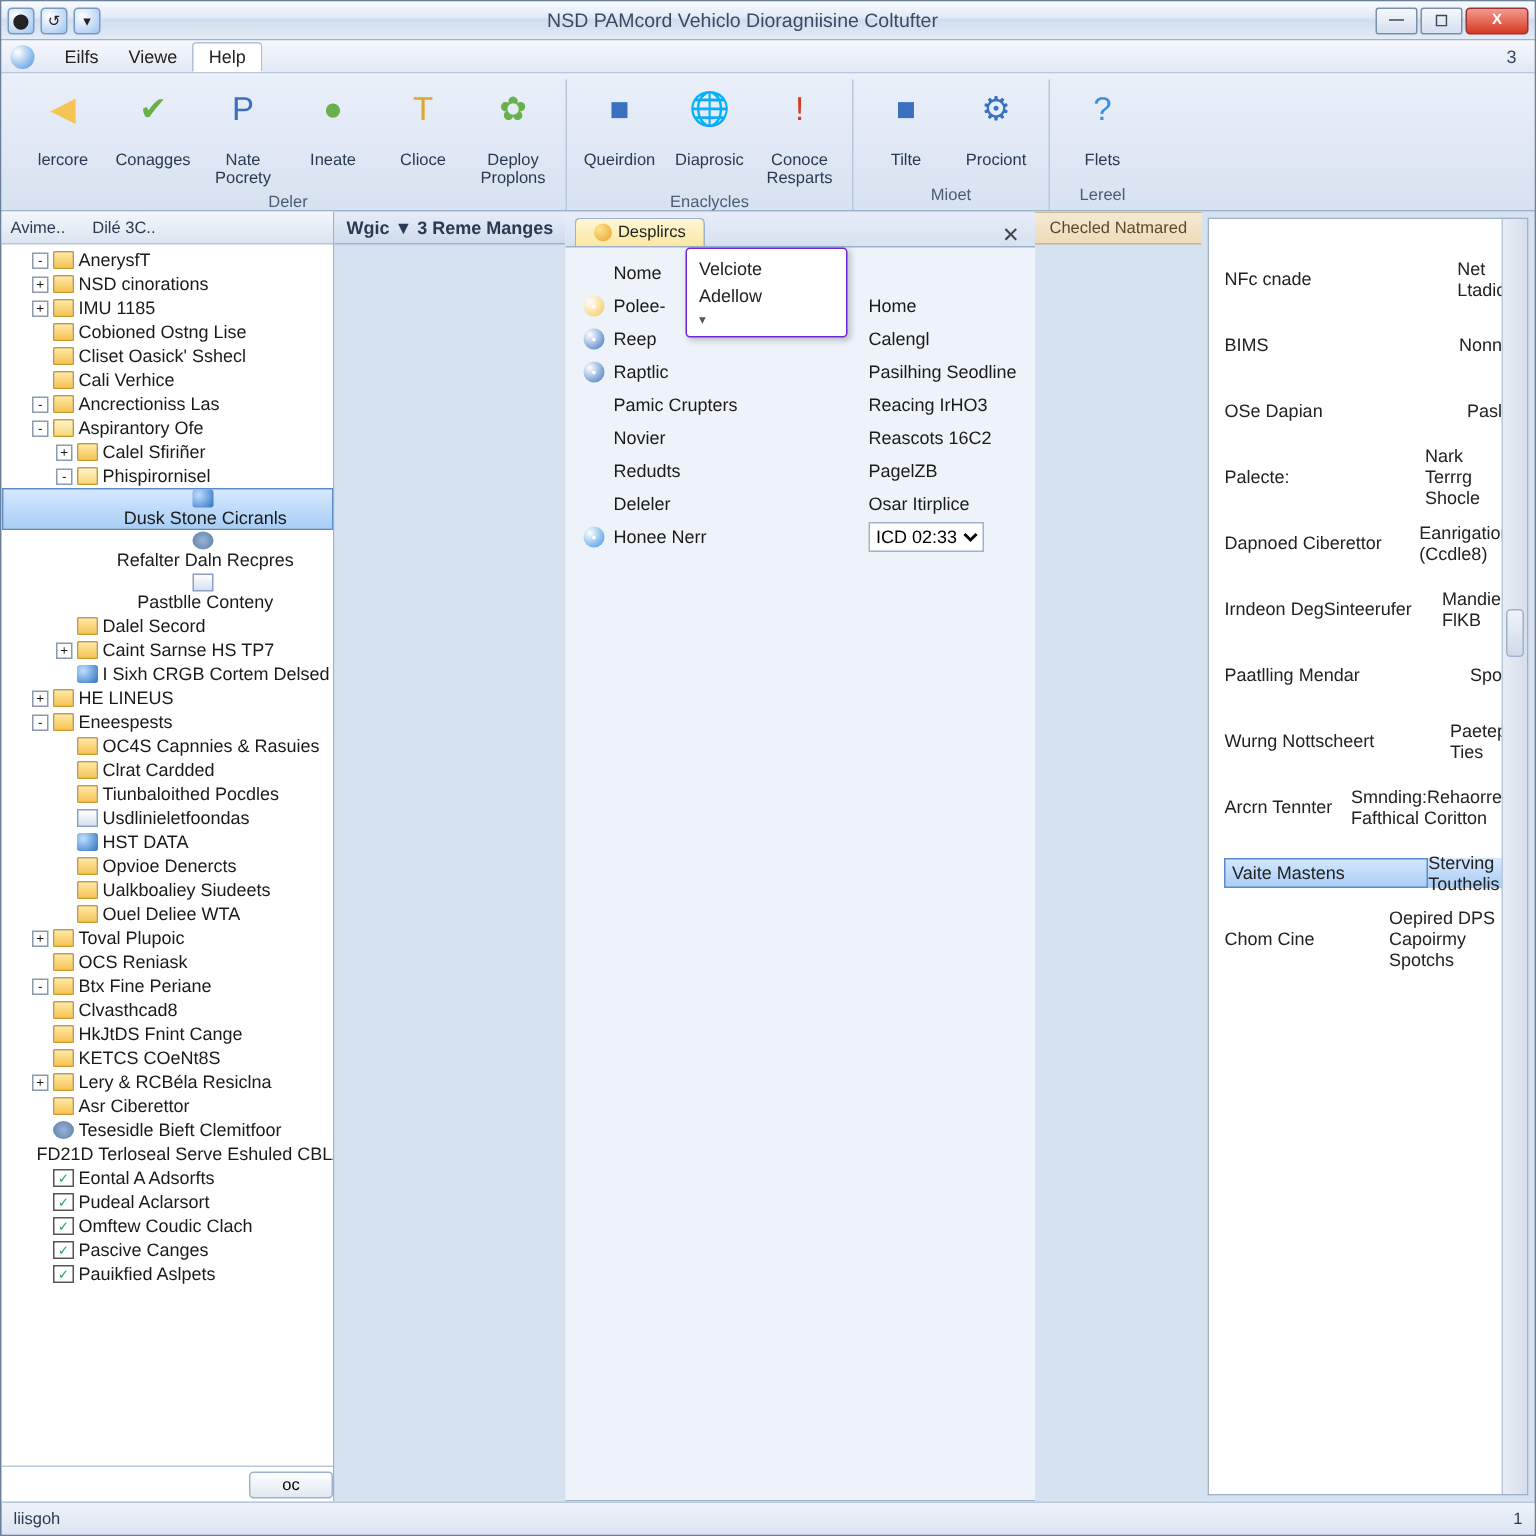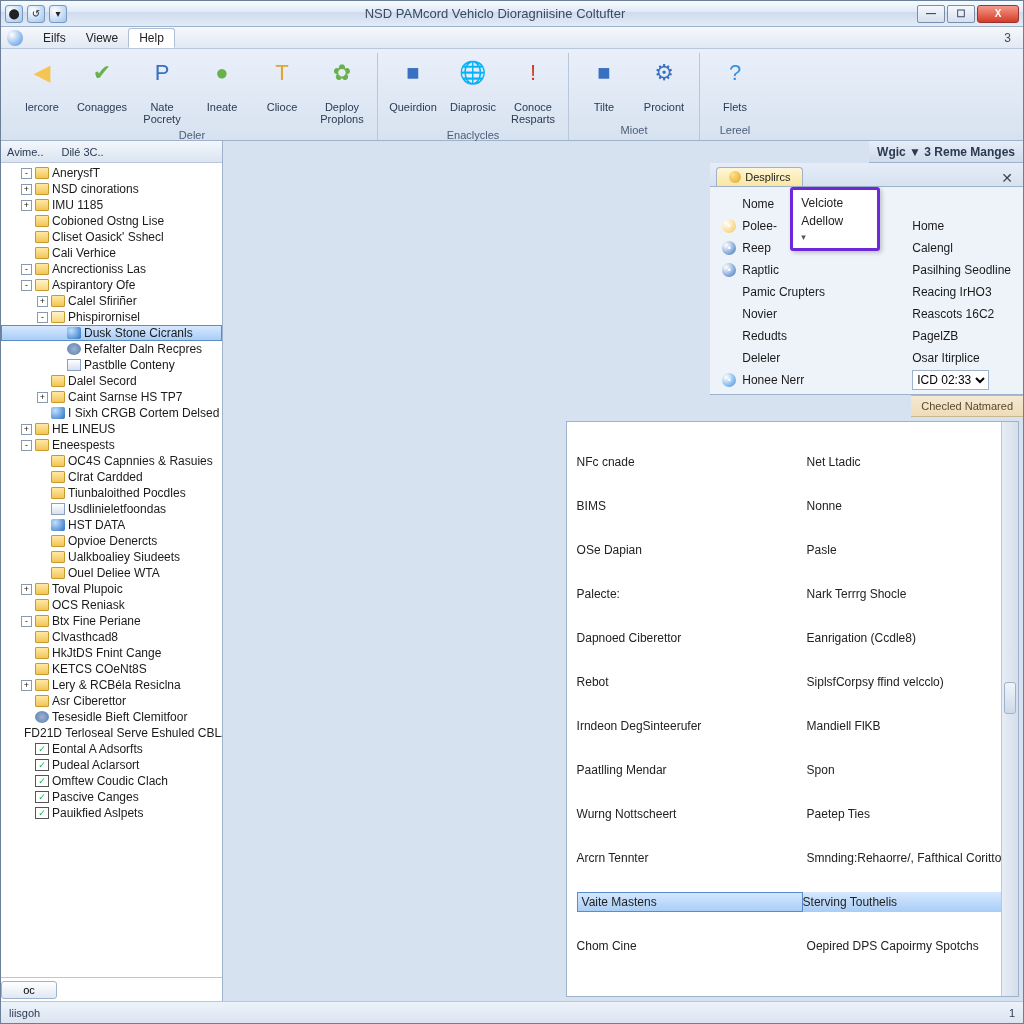--- a/index.html
+++ b/index.html
@@ -135,33 +135,33 @@
   width:14px;height:12px;margin-right:3px;
   display:inline-block;
 }
 .folder{background:linear-gradient(#ffe9a8,#f5c452);border:1px solid #c99a2e;border-radius:1px;}
 .folder-o{background:linear-gradient(#fff3cb,#f9d878);border:1px solid #c99a2e;border-radius:1px;}
 .doc{background:linear-gradient(#fff,#d5e0ef);border:1px solid #8aa0be;}
 .gear{background:radial-gradient(circle,#9ab4d6,#5a7aa5);border-radius:50%;}
 .chk{background:#fff;border:1px solid #555;}
 .chk::after{content:"✓";font-size:9px;color:#2a5;display:block;text-align:center;line-height:10px;}
 .blue{background:radial-gradient(circle at 30% 30%,#bfe0ff,#2a70c0);border-radius:2px;}
-.ind1{padding-left:20px;} .ind2{padding-left:36px;} .ind3{padding-left:52px;}
+.ind1{padding-left:20px;} .ind2{padding-left:36px;} .ind3{padding-left:52px;flex-direction:column;}
 .tree-item.sel{background:linear-gradient(#d6e8ff,#a8cdf5);border:1px solid #5a8cc9;padding:0 1px 0 3px;}
 .tree-item.sel.ind3{padding-left:51px;}
 .sidebar-foot{
   height:24px;border-top:1px solid #b9c7db;
-  display:flex;align-items:center;justify-content:flex-start;
+  display:flex;align-items:center;justify-content:flex-end;padding-left:35px;
 }
 .sidebar-foot button{
   width:56px;height:18px;font-size:11px;
   background:linear-gradient(#fff,#e0e8f3);border:1px solid #9fb2cc;border-radius:3px;
 }
 
-.content { flex:1; display:flex;flex-direction:column; background:#d7e2f0;align-items:flex-end; }
+.content { flex:1; display:flex;flex-direction:row; background:#d7e2f0; }
 .content-head {
   height:22px;background:linear-gradient(#e6edf8,#cfdbeb);
   border-bottom:1px solid #9fb2cc;
   display:flex;align-items:center;padding:0 8px;font-size:12px;
   font-weight:bold;color:#2a3a52;
 }
 .upper {
   background:#eef3fa;
   border-bottom:1px solid #9fb2cc;
   position:relative;
@@ -181,22 +181,22 @@
 .tabstrip .closex{margin-left:auto;padding:0 10px;font-size:14px;color:#444;cursor:default;}
 .proplist{padding:6px 12px 3px 12px;position:relative;border-radius:32px;}
 .prow{display:flex;align-items:center;height:22px;}
 .prow .pico{width:14px;height:14px;margin-right:6px;border-radius:50%;
   display:inline-flex;align-items:center;justify-content:center;font-size:9px;color:#fff;}
 .prow .plabel{width:170px;color:#1a1a1a;}
 .prow .pval{color:#1a1a1a;}
 .prow select{font-size:12px;height:20px;border:1px solid #9fb2cc;background:#fff;}
 
 .popup{
-  position:absolute;left:80px;top:0px;width:90px;
-  background:#fff;border:3px solid #6d28d9;border-radius:3px;
+  position:absolute;left:80px;top:0px;width:108px;
+  background:#fff;border:1px solid #6d28d9;border-radius:3px;
   box-shadow:2px 2px 4px rgba(0,0,0,.2);
   padding:4px 8px;font-size:12px;
 }
 .popup div{padding:2px 0;}
 .popup .ar{font-size:9px;color:#555;}
 
 .midtab{
   height:22px;background:linear-gradient(#f5e9d4,#eedcb9);
   border-top:1px solid #c9b88f;border-bottom:1px solid #c9b88f;
   display:flex;align-items:center;padding:0 10px;font-size:11px;color:#5a4a2a;
@@ -625,24 +625,20 @@
             </div>
             <div class="lrow">
               <span class="c1">Palecte:</span>
               <span>Nark Terrrg Shocle</span>
             </div>
             <div class="lrow">
               <span class="c1">Dapnoed Ciberettor</span>
               <span>Eanrigation (Ccdle8)</span>
             </div>
             <div class="lrow">
-              <span class="c1">Rebot</span>
-              <span>SiplsfCorpsy ffind velcclo)</span>
-            </div>
-            <div class="lrow">
               <span class="c1">Irndeon DegSinteerufer</span>
               <span>Mandiell FlKB</span>
             </div>
             <div class="lrow">
               <span class="c1">Paatlling Mendar</span>
               <span>Spon</span>
             </div>
             <div class="lrow">
               <span class="c1">Wurng Nottscheert</span>
               <span>Paetep Ties</span>

